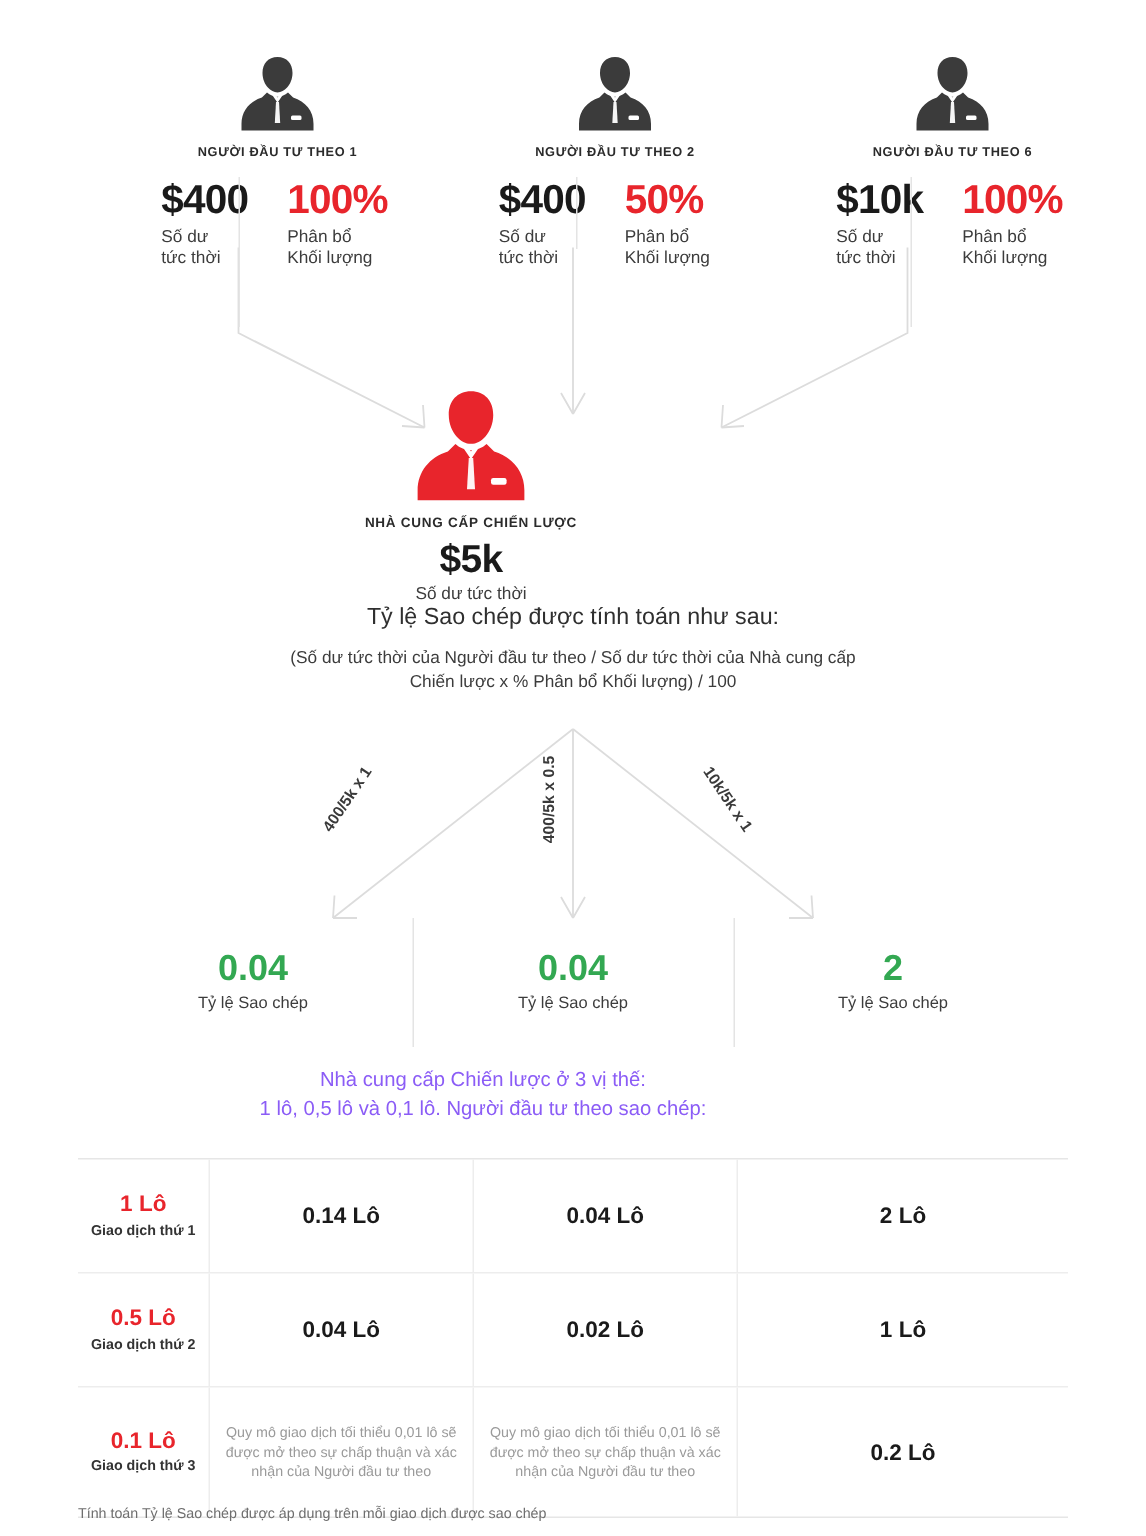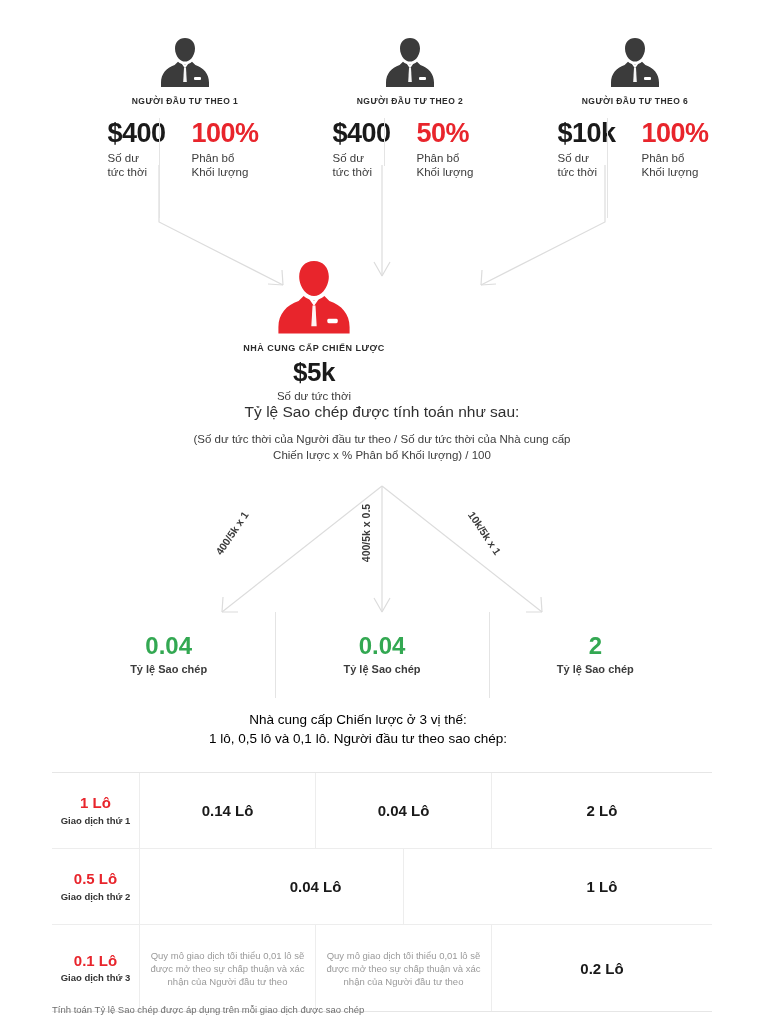--- a/index.html
+++ b/index.html
@@ -55,25 +55,25 @@
   .bl-3 { left: 460px; top: 527px; transform: rotate(56deg); }
 
   
   .ratios { position: absolute; top: 634px; left: 62px; width: 640px; height: 52px; display: flex; }
   .ratio { flex: 1; text-align: center; position: relative; }
   .ratio + .ratio::before {
     content: ""; position: absolute; left: 0; top: -22px; bottom: -12px;
     width: 1px; background: #e4e4e4;
   }
   .ratio-val { font-size: 24px; font-weight: bold; color: #33a852; line-height: 1; }
-  .ratio-lbl { font-size: 11px; color: #3c3c3c; margin-top: 5px; font-weight: bold; }
+  .ratio-lbl { font-size: 11px; color: #3c3c3c; margin-top: 5px; }
 
   
   .pos-head { position: absolute; top: 710px; left: 0; width: 644px; text-align: center;
-    font-size: 13.5px; color: #000000; line-height: 19px; margin-left: 36px; }
+    font-size: 13.5px; color: #8b5cf6; line-height: 19px; }
 
   
   .tbl { position: absolute; top: 772px; left: 52px; width: 660px;
     border-top: 1px solid #e6e6e6; border-bottom: 1px solid #e6e6e6; }
   .trow { display: flex; border-bottom: 1px solid #ededed; justify-content: space-between; }
   .trow:last-child { border-bottom: none; }
   .tcell { display: flex; flex-direction: column; align-items: center; justify-content: center;
     border-right: 1px solid #ededed; padding: 6px 8px; }
   .tcell:last-child { border-right: none; }
   .c0 { width: 88px; }
@@ -281,20 +281,23 @@
     </div>
 
     <div class="trow r2">
       <div class="tcell c0">
         <div class="lot-val">0.5 Lô</div>
         <div class="lot-sub">Giao dịch thứ 2</div>
       </div>
       <div class="tcell c1">
         <div class="cell-val">0.04 Lô</div>
       </div>
+      <div class="tcell c2">
+        <div class="cell-val">0.02 Lô</div>
+      </div>
       <div class="tcell c3">
         <div class="cell-val">1 Lô</div>
       </div>
     </div>
 
     <div class="trow r3">
       <div class="tcell c0">
         <div class="lot-val">0.1 Lô</div>
         <div class="lot-sub">Giao dịch thứ 3</div>
       </div>

